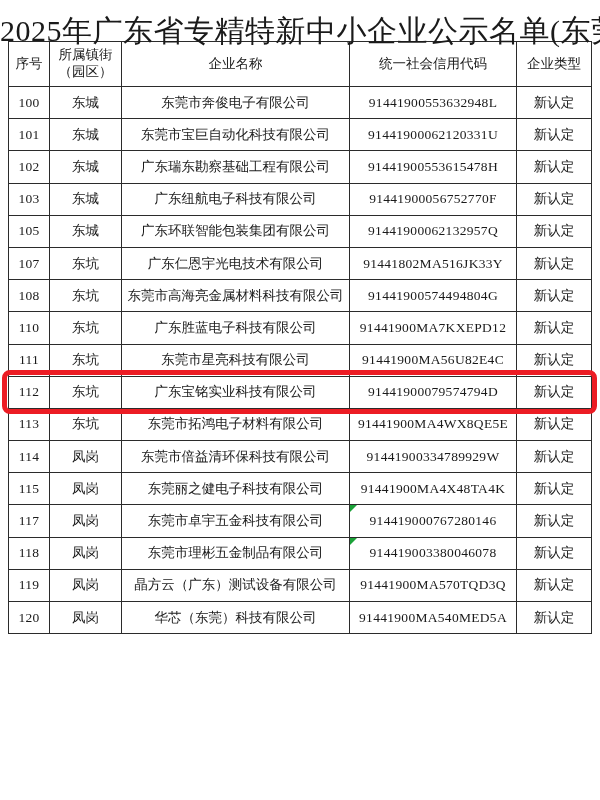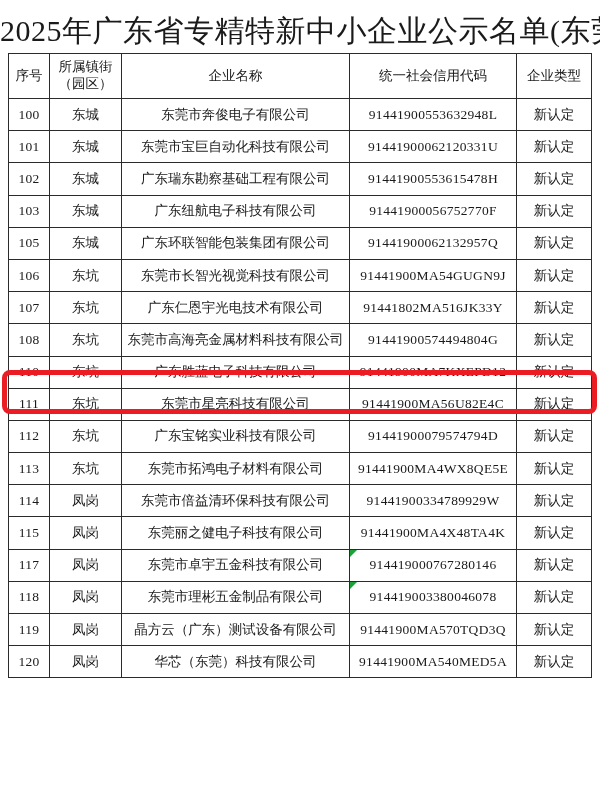--- a/index.html
+++ b/index.html
@@ -25,21 +25,21 @@
     text-align: center;
     font-size: 30px;
     font-weight: normal;
     letter-spacing: 0.5px;
     white-space: nowrap;
   }
   table.list-table {
     border-collapse: collapse;
     table-layout: fixed;
     width: 583px;
-    margin: 12px auto;
+    margin: 0 auto;
   }
   .list-table th, .list-table td {
     border: 1px solid var(--border);
     text-align: center;
     vertical-align: middle;
     padding: 0 2px;
     overflow: hidden;
     white-space: nowrap;
   }
   .list-table thead th {
@@ -139,27 +139,20 @@
           <td data-name="cell-type">新认定</td>
         </tr>
         <tr data-name="table-row">
           <td data-name="cell-serial">105</td>
           <td data-name="cell-town">东城</td>
           <td data-name="cell-company">广东环联智能包装集团有限公司</td>
           <td data-name="cell-credit-code">91441900062132957Q</td>
           <td data-name="cell-type">新认定</td>
         </tr>
         <tr data-name="table-row">
-          <td data-name="cell-serial">106</td>
-          <td data-name="cell-town">东坑</td>
-          <td data-name="cell-company">东莞市长智光视觉科技有限公司</td>
-          <td data-name="cell-credit-code">91441900MA54GUGN9J</td>
-          <td data-name="cell-type">新认定</td>
-        </tr>
-        <tr data-name="table-row">
           <td data-name="cell-serial">107</td>
           <td data-name="cell-town">东坑</td>
           <td data-name="cell-company">广东仁恩宇光电技术有限公司</td>
           <td data-name="cell-credit-code">91441802MA516JK33Y</td>
           <td data-name="cell-type">新认定</td>
         </tr>
         <tr data-name="table-row">
           <td data-name="cell-serial">108</td>
           <td data-name="cell-town">东坑</td>
           <td data-name="cell-company">东莞市高海亮金属材料科技有限公司</td>

